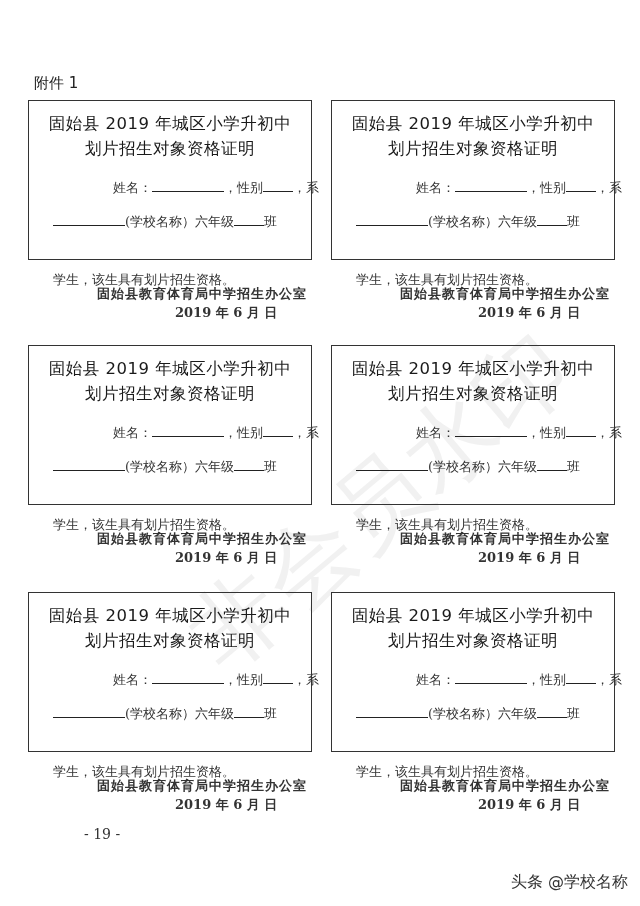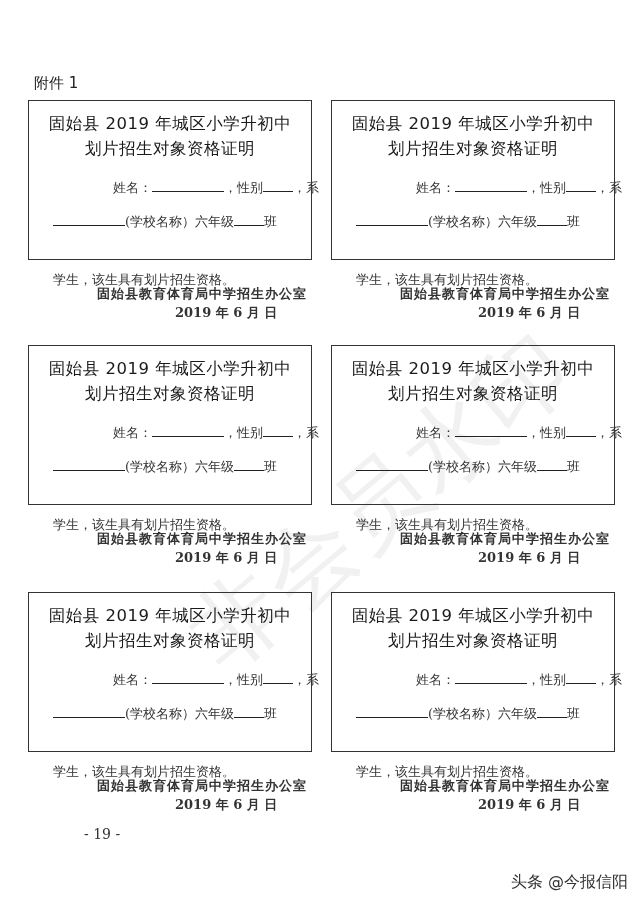--- a/index.html
+++ b/index.html
@@ -136,13 +136,13 @@
     <div class="line l2">
       <span class="blank" style="width:72px"></span><span>(学校名称）六年级</span><span class="blank" style="width:30px"></span><span>班</span>
     </div>
     <div class="line l3">学生，该生具有划片招生资格。</div>
     <div class="line sig">固始县教育体育局中学招生办公室</div>
     <div class="line date">2019 年 6 月    日</div>
   </div>
   </div>
 
 <div class="page-num">- 19 -</div>
-<div class="watermark-brand">头条 @今报信阳</div>
+<div class="watermark-brand">头条 @学校名称</div>
 
 </body></html>

